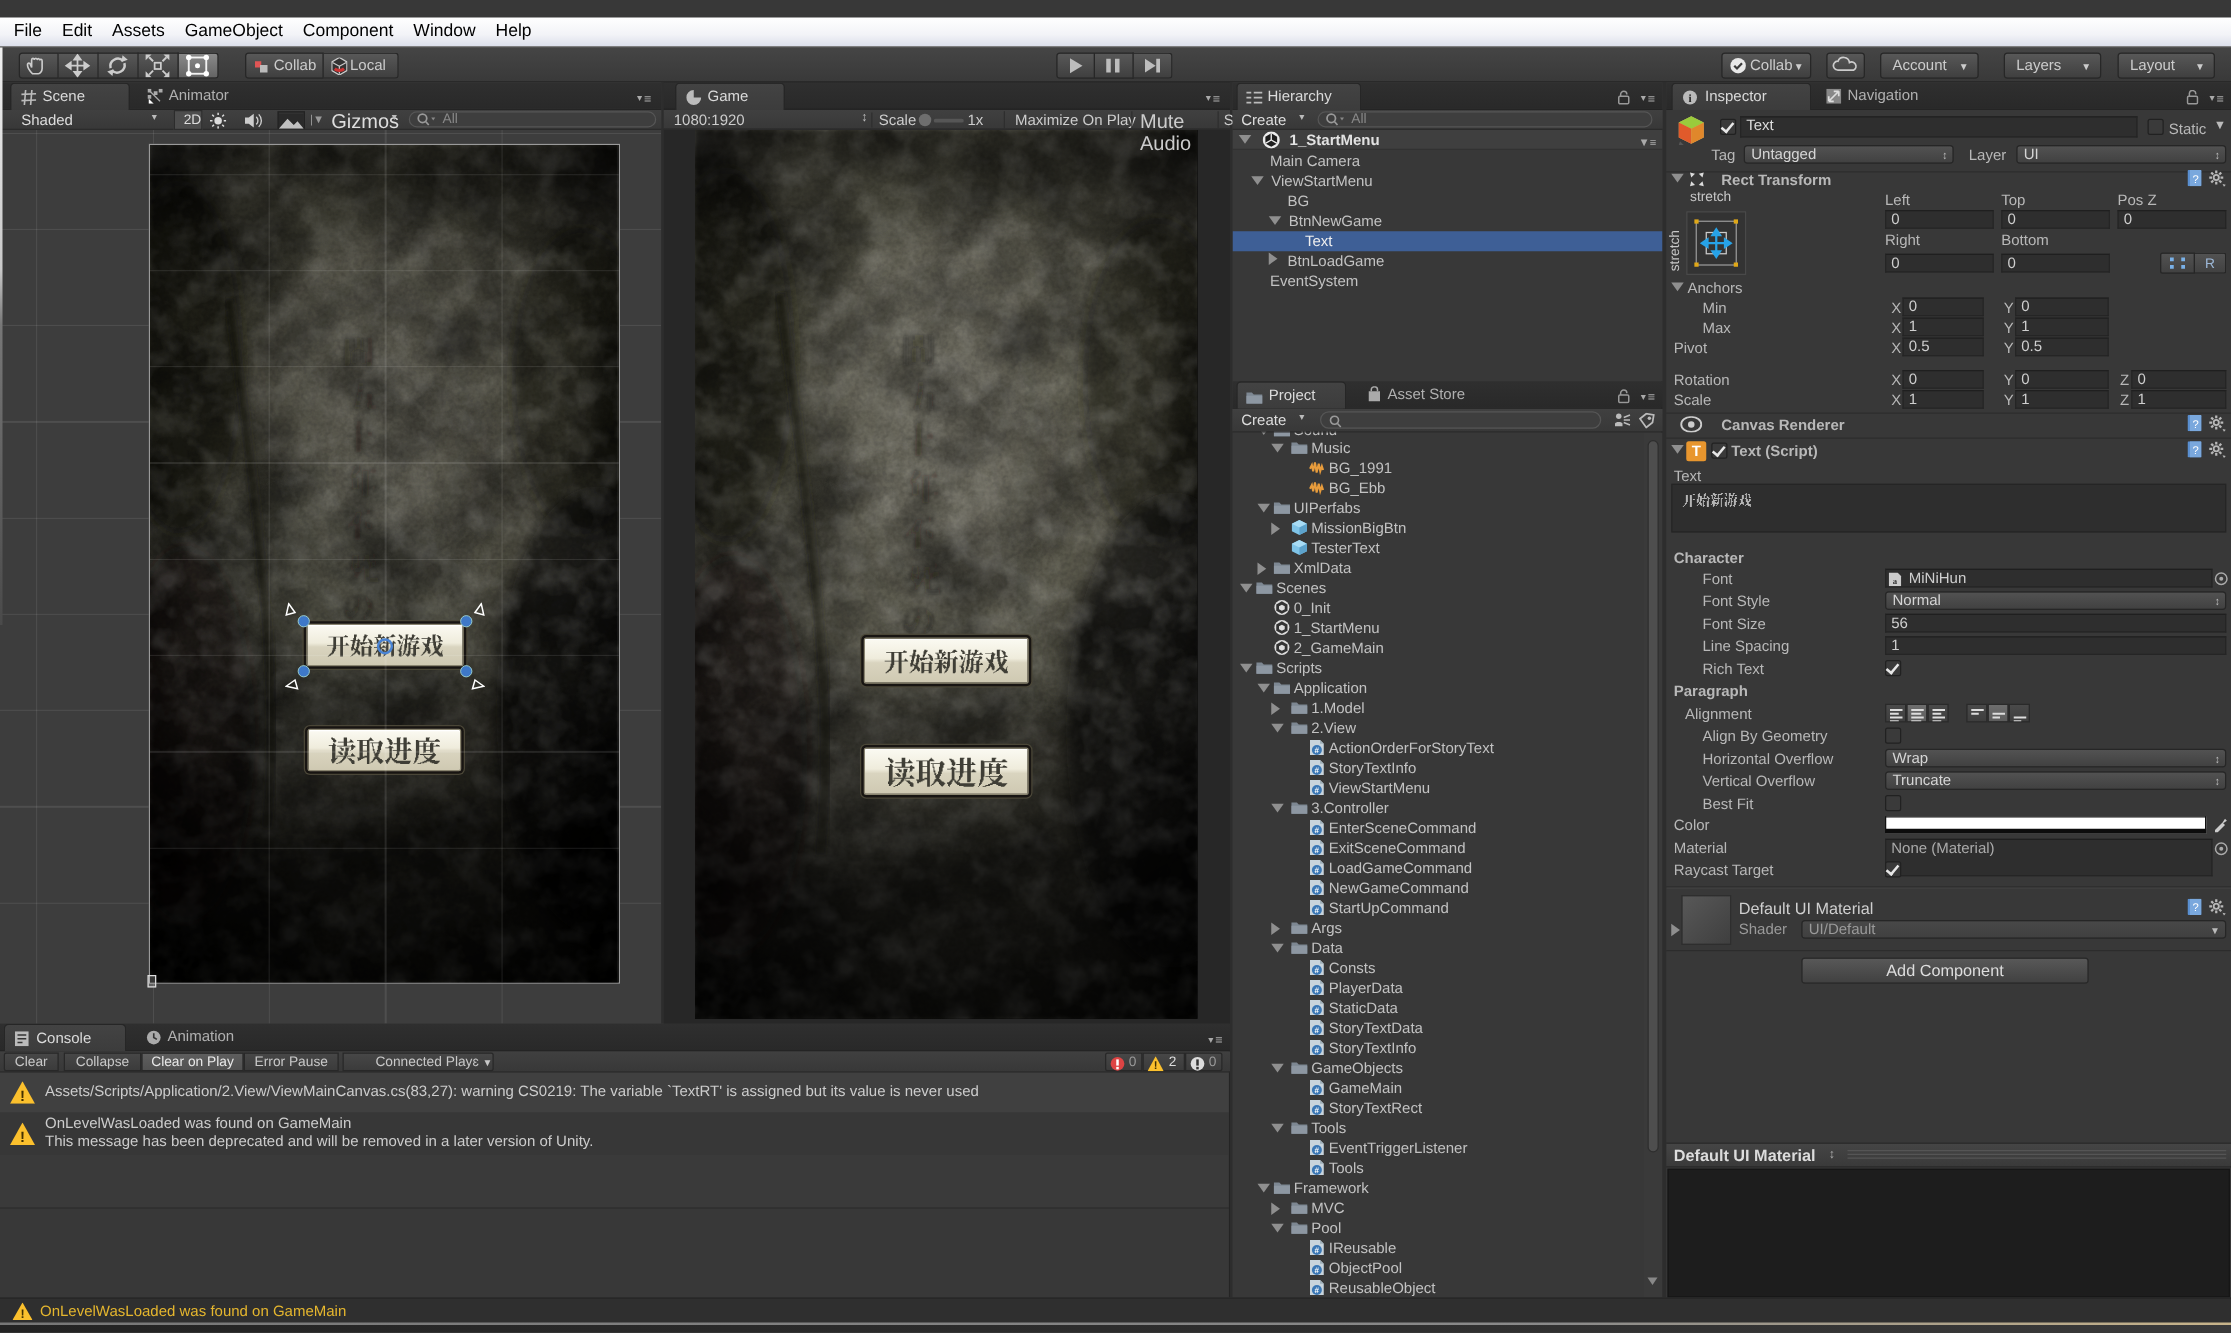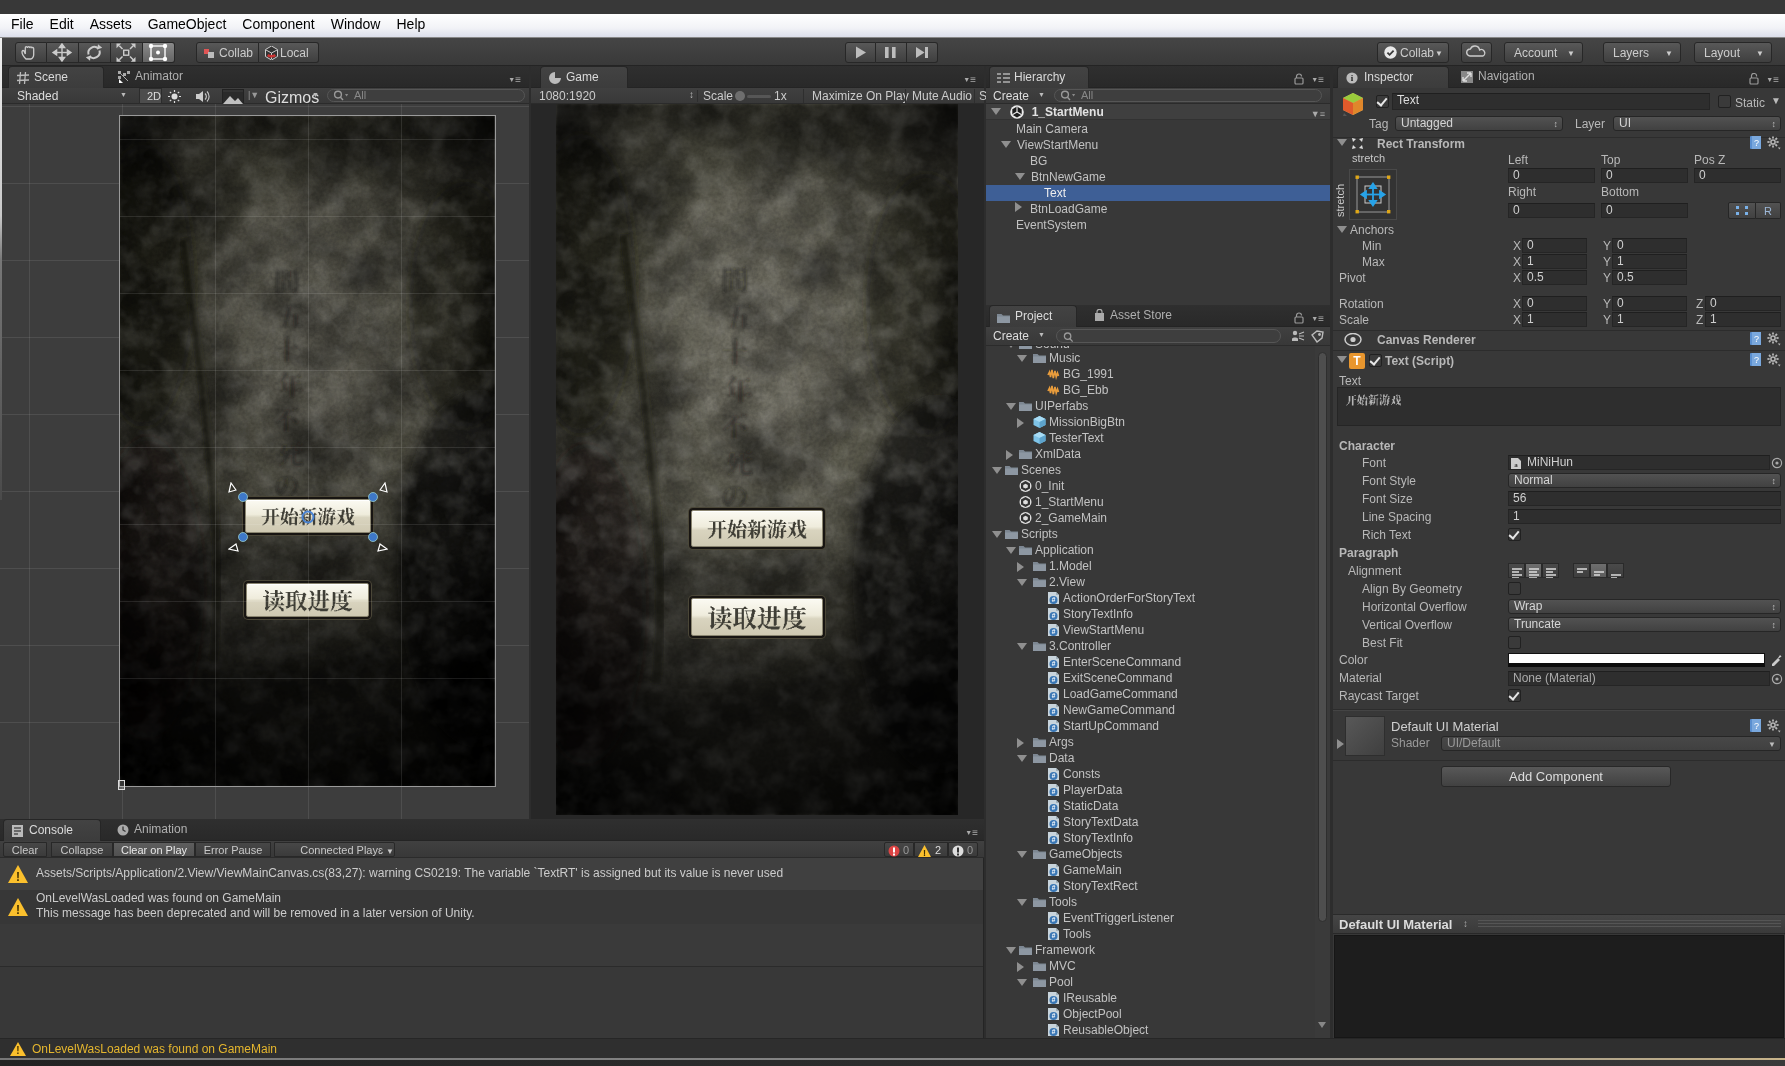--- a/index.html
+++ b/index.html
@@ -373,21 +373,21 @@
  <span class="abs" style="left:8px;top:1px;color:#ccc;font-size:12px">1080:1920</span>
  <span class="abs" style="left:158px;top:1px;color:#bbb;font-size:10px">↕</span>
  <div class="abs" style="left:166px;top:2px;width:1px;height:12px;background:#2e2e2e"></div>
  <span class="abs" style="left:172px;top:1px;color:#ccc;font-size:12px">Scale</span>
  <span class="abs" style="left:204px;top:3px;width:10px;height:10px;border-radius:50%;background:#6e6e6e"></span>
  <div class="abs" style="left:216px;top:7px;width:24px;height:3px;background:#565656;border-radius:2px"></div>
  <span class="abs" style="left:243px;top:1px;color:#ccc;font-size:12px">1x</span>
  <div class="abs" style="left:272px;top:1px;width:1px;height:14px;background:#2e2e2e"></div>
  <span class="abs" style="left:281px;top:1px;color:#ccc;font-size:12px">Maximize On Play</span>
  <div class="abs" style="left:374px;top:1px;width:1px;height:14px;background:#2e2e2e"></div>
- <span class="abs" style="left:381px;top:1px;color:#ccc;font-size:12px">Mute Audio</span>
+ <span class="abs" style="left:381px;top:1px;color:#ccc;font-size:16px">Mute Audio</span>
  <div class="abs" style="left:443px;top:1px;width:1px;height:14px;background:#2e2e2e"></div>
  <span class="abs" style="left:448px;top:1px;color:#ccc;font-size:12px">S</span>
 </div>
 <div class="abs" id="gameview" style="left:0;top:38px;width:453px;height:715px;background:#272727">
  <div class="abs" id="gameframe" style="left:25px;top:0;width:402px;height:711px;background:#000;overflow:hidden">
   <svg class="abs" style="left:0;top:0" width="402" height="711" viewBox="0 0 402 711">
             <use href="#gametex"></use>
           </svg>
   <div class="abs" style="left:133px;top:404px;width:136px;height:41px;background:#181512;border-radius:4px;box-shadow:0 0 0 1px #4a4637">
 <div class="abs" style="left:2px;top:2px;right:2px;bottom:2px;background:linear-gradient(#fbfaf2,#efecdc 45%,#d9d4bf 55%,#cfc9b2);border-radius:2px;border:1px solid #8a8570;box-shadow:inset 0 1px 0 #fff"></div>
@@ -1046,21 +1046,21 @@
       <div class="drop" style="left:175px;top:551px;width:273px">Truncate<span class="arr">↕</span></div>
       <span class="ilabel " style="left:29px;top:569px">Best Fit</span>
       <div class="chk " style="left:175px;top:570px"></div>
       <span class="ilabel " style="left:6px;top:586px">Color</span>
       <div class="abs" style="left:175px;top:587px;width:257px;height:14px;background:#fff;border:1px solid #111;border-bottom:4px solid #0c0c0c"></div>
       <svg class="abs" style="left:437px;top:585px" width="13" height="15" viewBox="0 0 13 15">
         <path d="M2 13l6-6 2 2-6 6H2z" fill="#ccc"></path>
         <path d="M8 7l2-3 1.5 1.5-3 2z" fill="#ccc"></path>
       </svg>
       <span class="ilabel " style="left:6px;top:604px">Material</span>
-      <div class="fld" style="left:175px;top:605px;width:262px;height:15px"><span style="color:#aaa">None (Material)</span></div>
+      <div class="fld" style="left:175px;top:605px;width:262px;height:30px"><span style="color:#aaa">None (Material)</span></div>
       <svg class="abs" style="left:438px;top:607px" width="12" height="12" viewBox="0 0 12 12">
         <circle cx="6" cy="6" r="4.6" fill="none" stroke="#aaa" stroke-width="1.2"></circle>
         <circle cx="6" cy="6" r="1.6" fill="#aaa"></circle>
       </svg>
       <span class="ilabel " style="left:6px;top:622px">Raycast Target</span>
       <div class="chk on" style="left:175px;top:623px"></div>
       <div class="abs" style="left:0;top:643px;width:452px;height:2px;background:#2c2c2c;border-bottom:1px solid #444"></div>
       <div class="abs" style="left:12px;top:650px;width:40px;height:40px;background:linear-gradient(135deg,#585858,#3f3f3f);border:1px solid #2e2e2e"></div>
       <span class="abs" style="left:58px;top:653px;color:#cfcfcf;font-size:13px">Default UI Material</span>
       <svg class="abs" style="left:417px;top:653px" width="13" height="13" viewBox="0 0 13 13">

